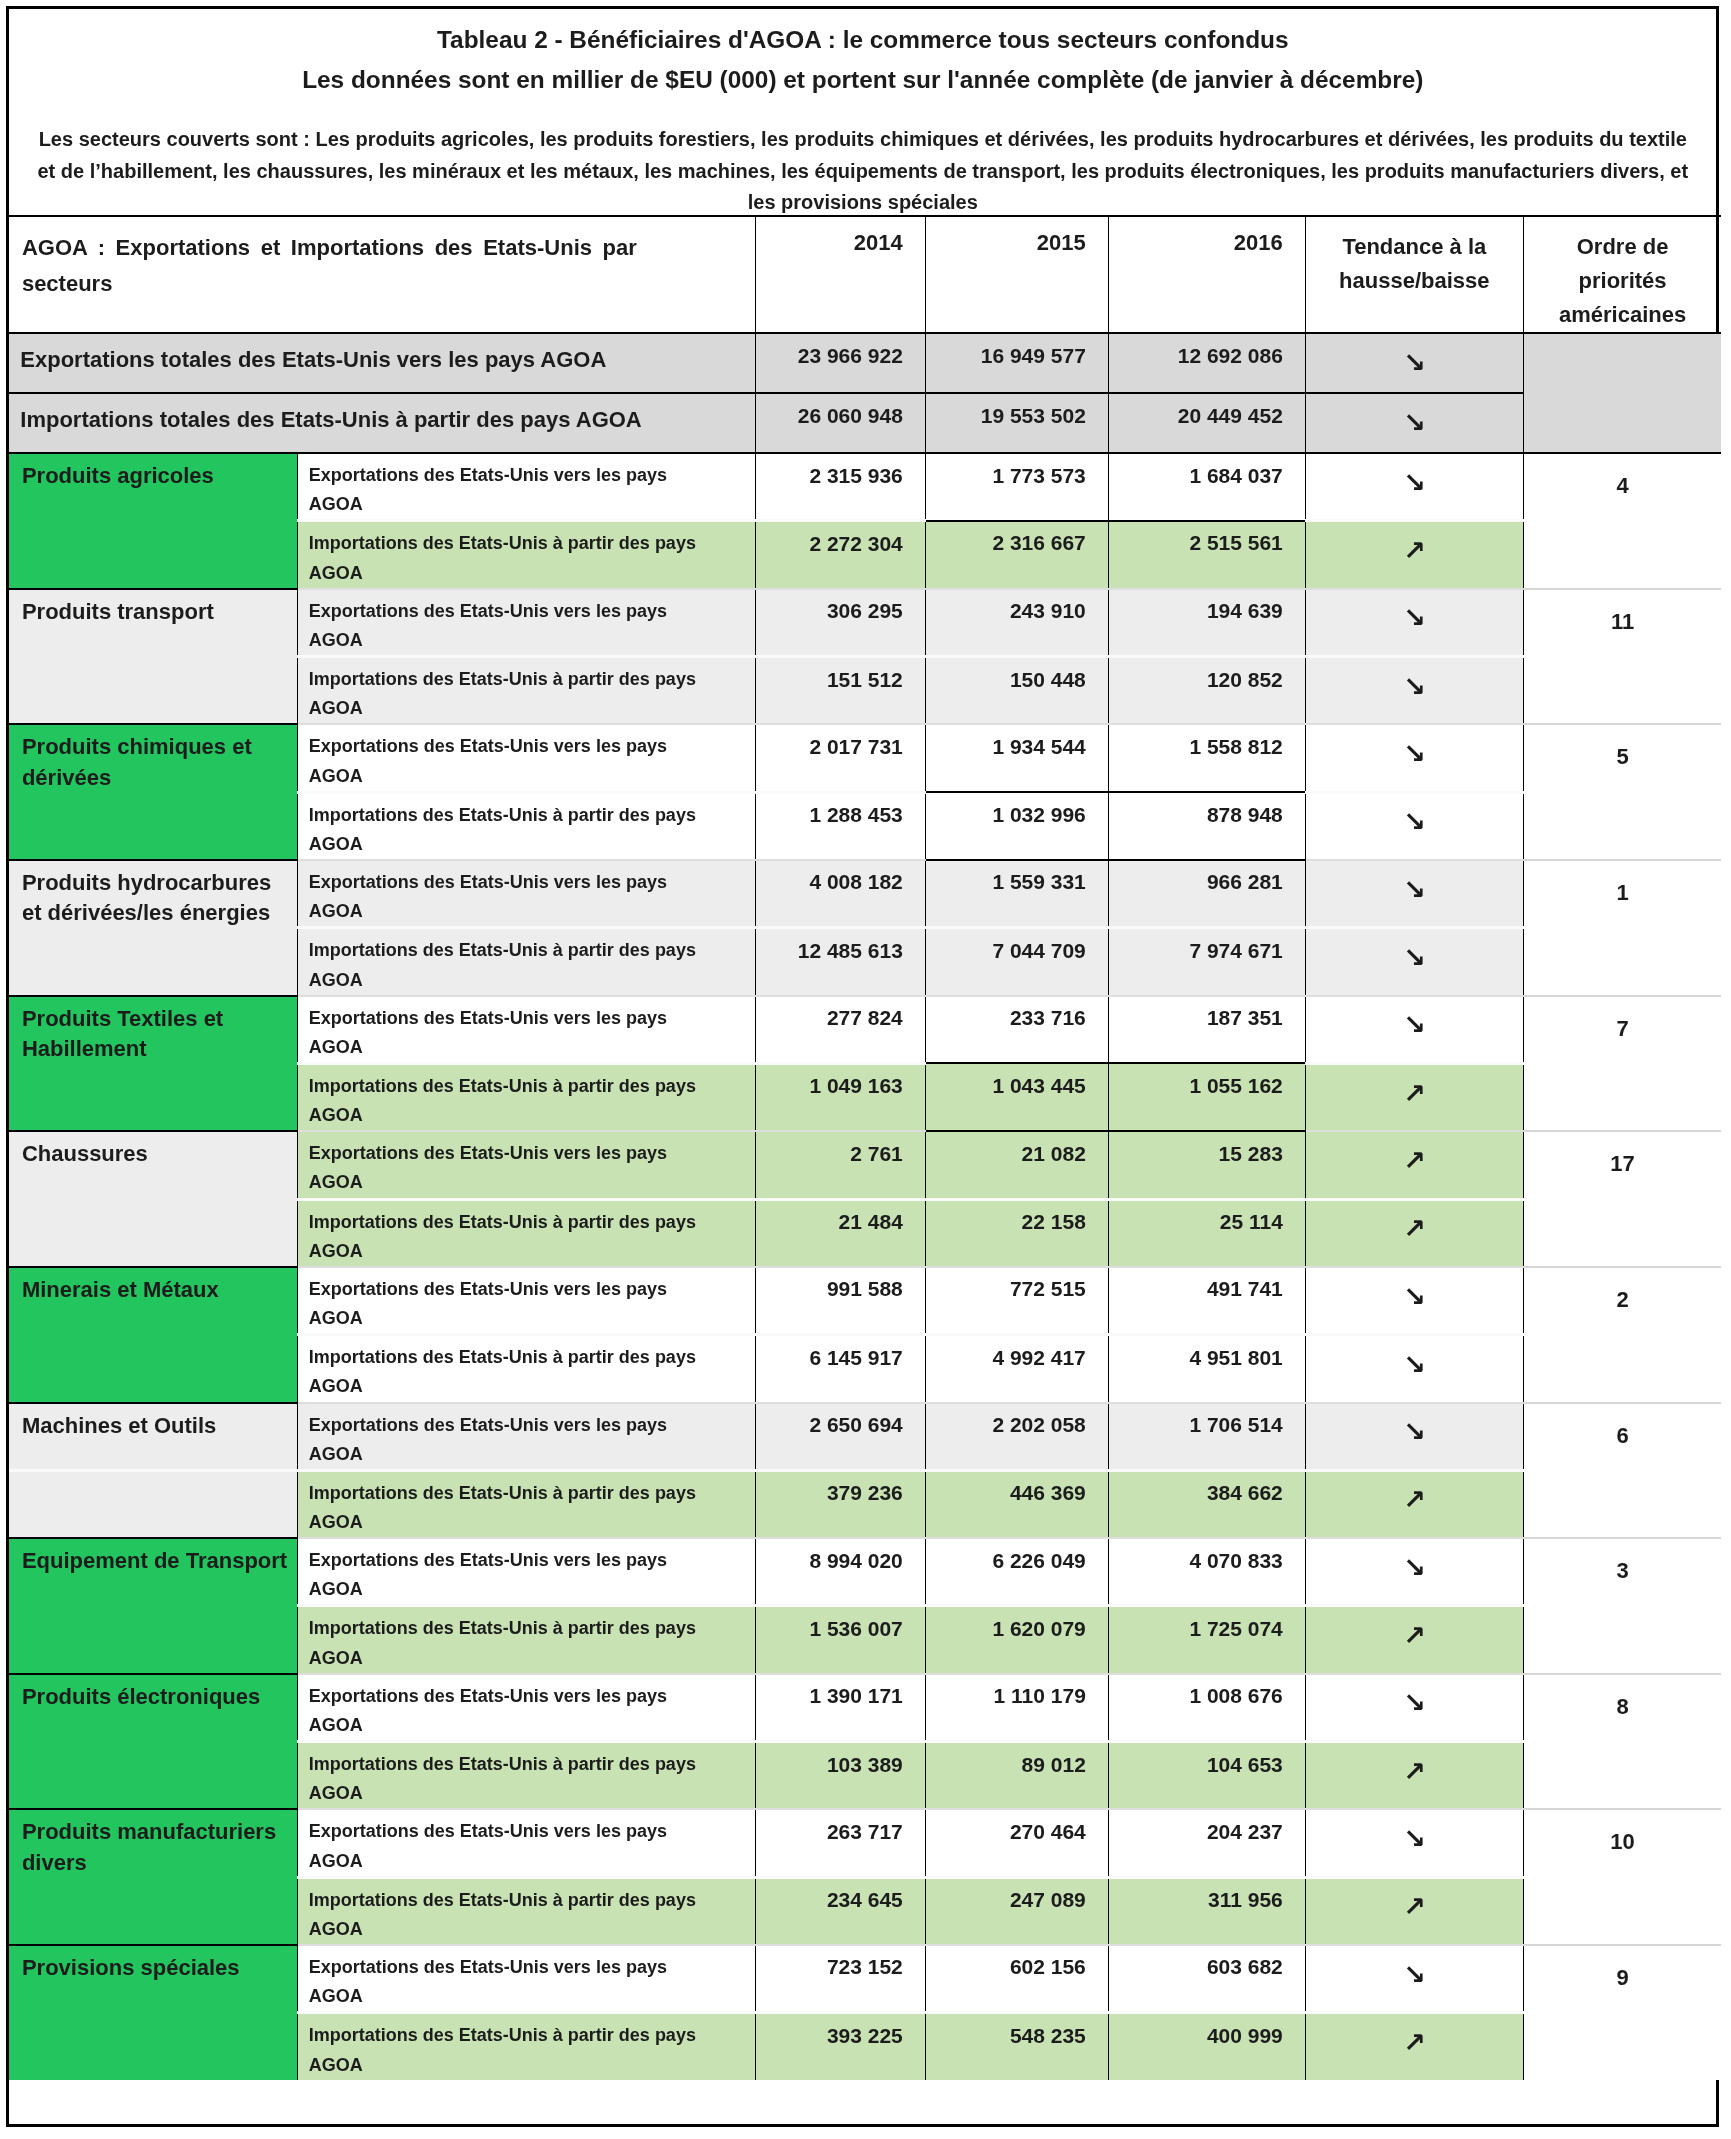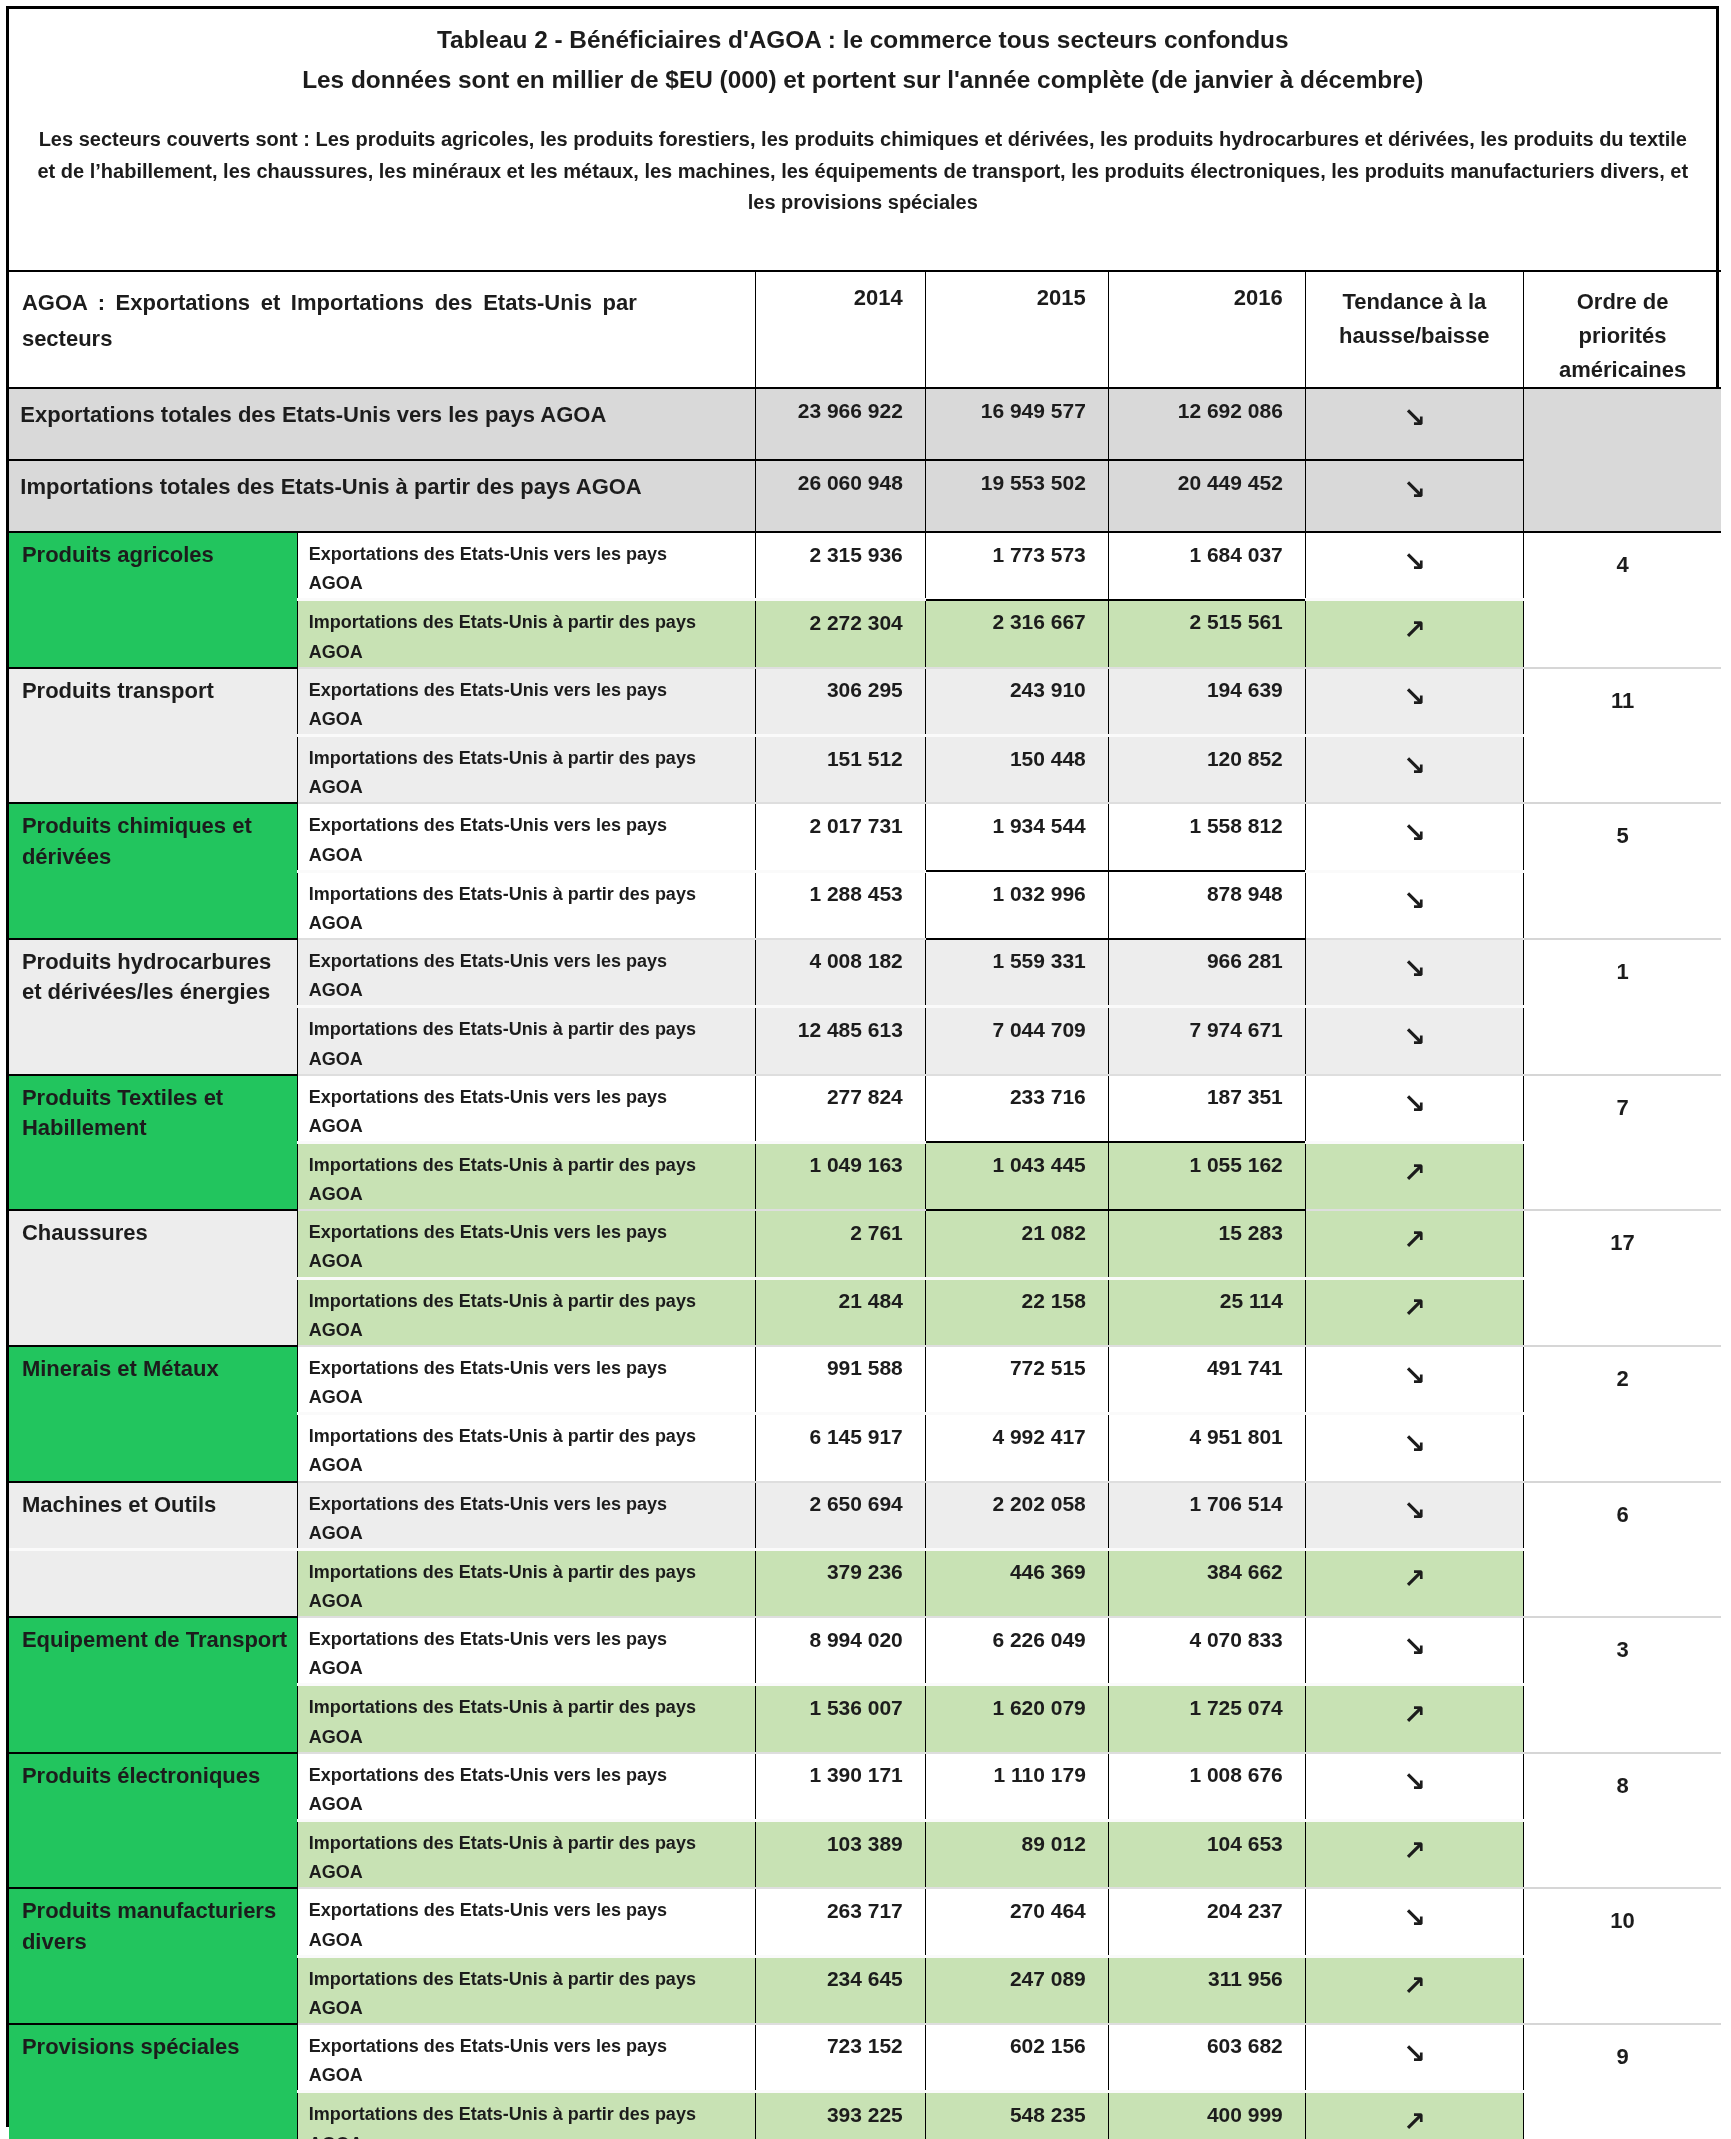--- a/index.html
+++ b/index.html
@@ -1,36 +1,36 @@
 <!DOCTYPE html>
 <html style="font-size:12.6px"><head>
 <meta charset="utf-8">
 <style>
   html,body{margin:0;padding:0;width:1731px;height:2140px;background:#ffffff;overflow:hidden;}
   body{font-family:"Liberation Sans",sans-serif;font-weight:bold;color:#1c1c1c;-webkit-font-smoothing:antialiased;}
   .frame{margin:6.3px;border:3.1px solid #000;width:1713px;height:2121px;box-sizing:border-box;}
   
-  .titles{height:261px;box-sizing:border-box;padding-top:19px;text-align:center;}
+  .titles{height:206px;box-sizing:border-box;padding-top:19px;text-align:center;}
   .t1{font-size:24.4px;line-height:1.0;margin:0 31.5px 0 31.5px;}
   .t2{font-size:24.4px;line-height:1.0;margin:15.7px 31.5px 0 31.5px;}
   .intro{font-size:20px;line-height:1.58;margin:31.5px 22px 0 22px;text-align:center;}
   
   table{border-collapse:collapse;width:1706px;table-layout:fixed;border-top:2.4px solid #000;}
   th,td{box-sizing:border-box;vertical-align:top;padding:0;word-wrap:break-word;}
   
   th,td{border-left:1.6px solid #000;}
   th.corner,td.c1,td.totlabel{border-left:none;}
   
   thead th{border-bottom:2.4px solid #000;height:109px;font-size:22px;margin-left:44px;}
   th.corner{text-align:justify;padding:12.6px 118px 0 12.6px;line-height:1.62;}
   th.yr{text-align:right;padding:12.6px 22px 0 0;}
   th.trendh{text-align:center;padding:12.6px 20.5px 0 20.5px;line-height:1.55;}
   th.orderh{text-align:center;padding:12.6px 27px 0 27px;line-height:1.55;}
   
-  tr.totrow td{background:#d9d9d9;border-bottom:2.4px solid #000;height:72px;}
+  tr.totrow td{background:#d9d9d9;border-bottom:2.4px solid #000;height:60px;}
   td.totlabel{font-size:22px;padding:12.6px 15.7px 0 11px;}
   td.orderTot{border-bottom:1.6px solid #dcdcdc;background:#d9d9d9;}
   
   td.num{font-size:21px;text-align:right;padding:9.4px 22px 0 4.7px;border-top:2.4px solid #dedede;}
   td.c2{font-size:18px;line-height:1.62;padding:7px 46px 0 11px;height:64px;border-top:2.4px solid #dedede;}
   td.c1{font-size:22px;line-height:1.38;padding:7px 9.4px 0 12.6px;border-top:2.4px solid #000;border-right:1.6px solid #000;}
   td.c1empty{border-top:1.6px solid #c9c9c9;}
   td.trend{text-align:center;padding-top:12.6px;font-size:27px;font-family:"DejaVu Sans",sans-serif;border-top:2.4px solid #dedede;}
   td.order{font-size:22px;text-align:center;padding-top:19px;border-top:2.4px solid #d6d6d6;background:#fff;}
   tr.simp td{border-top:3.1px solid #fafafa;}

